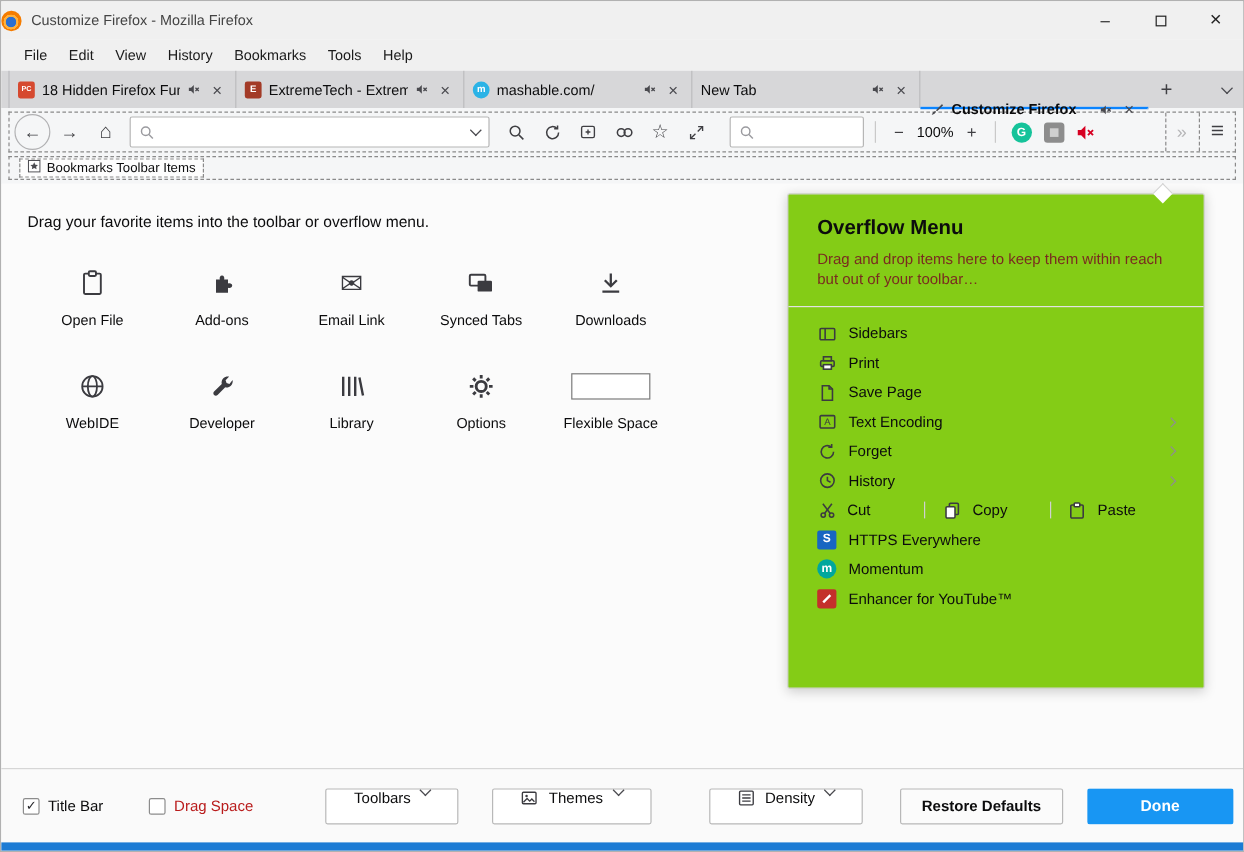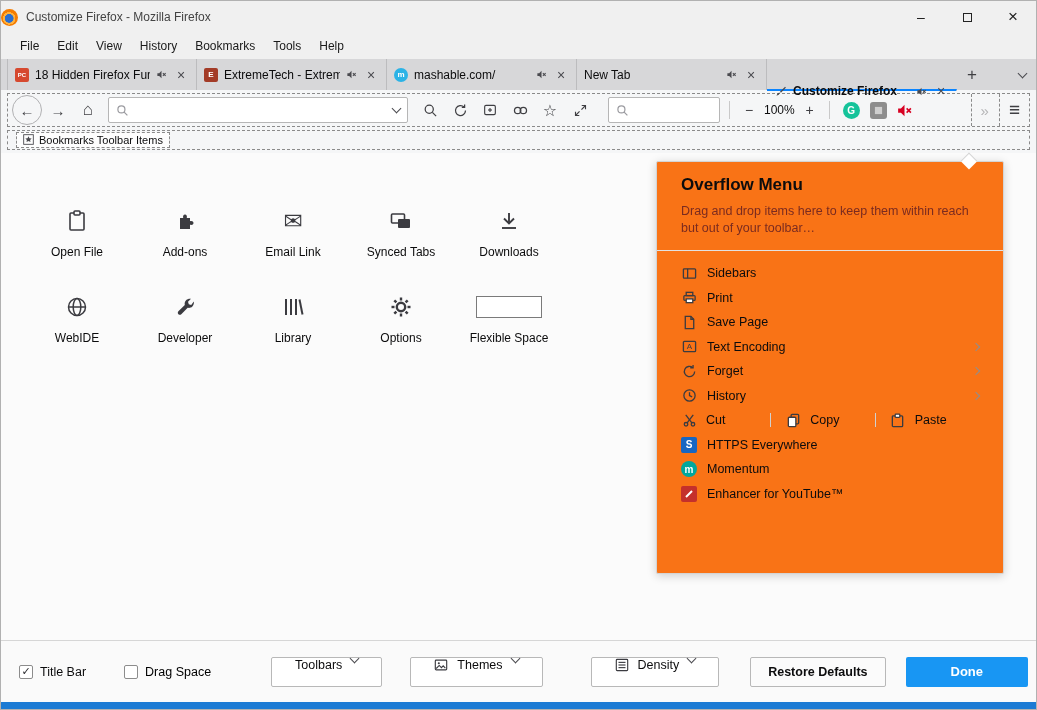--- a/index.html
+++ b/index.html
@@ -69,23 +69,23 @@
   
   .main { flex:1; position:relative; background:#fbfbfb; padding:24px 0 0 22px; }
   .instruction { font-size:13px; }
   .palette { margin-top:30px; display:grid; grid-template-columns:repeat(5,108px); row-gap:34px; }
   .p-item { display:flex; flex-direction:column; align-items:center; gap:10px; }
   .p-icon { height:28px; display:flex; align-items:center; justify-content:center; color:#3b3b40; font-size:23px; }
   .p-label { font-size:12px; }
   .flex-space-box { width:66px; height:22px; border:1px solid #7a7a7a; background:#fff; }
 
   
-  .panel { position:absolute; top:8px; right:32px; width:348px; height:413px; background:#f97316;
+  .panel { position:absolute; top:8px; right:32px; width:348px; height:413px; background:#84cc16;
            border:1px solid #d4d4d4; border-radius:2px; box-shadow:0 2px 10px rgba(0,0,0,.18);
-           padding:13px 24px 0; }
+           padding:18px 24px 0; }
   .panel-arrow { position:absolute; top:-7px; right:28px; width:12px; height:12px; background:#fff;
                  border-left:1px solid #d4d4d4; border-top:1px solid #d4d4d4; transform:rotate(45deg); }
   .panel-title { font-size:17px; font-weight:600; }
   .panel-desc { margin-top:8px; font-size:12.5px; line-height:1.35; color:#7a2b20; width:290px; }
   .panel-divider { margin:13px -24px 10px; border-top:1px solid #e2e2e2; }
   .p-row { height:24.5px; display:flex; align-items:center; gap:10px; font-size:12.5px; }
   .p-ic { width:16px; flex:none; display:flex; justify-content:center; }
   .chev-r { margin-left:auto; width:6px; height:6px; border-right:1.4px solid #8f8f8f; border-bottom:1.4px solid #8f8f8f;
             transform:rotate(-45deg); flex:none; }
   .clip-row { height:24.5px; display:flex; align-items:center; }
@@ -299,20 +299,21 @@
         <span><svg width="11" height="11" viewBox="0 0 16 16" fill="none" stroke="#4a4a4f" stroke-width="1.3">
               <rect x="1" y="1" width="14" height="14"></rect>
               <path d="M8 3.2l1.4 2.9 3.2.4-2.3 2.2.6 3.1L8 10.3l-2.9 1.5.6-3.1L3.4 6.5l3.2-.4z" fill="#4a4a4f" stroke="none"></path>
             </svg></span>
         <span>Bookmarks Toolbar Items</span>
       </div>
     </div>
   </div>
 
   <div class="main">
+    <div class="instruction">Drag your favorite items into the toolbar or overflow menu.</div>
 
     <div class="palette">
       <div class="p-item">
         <span class="p-icon">
             <svg width="24" height="24" viewBox="0 0 24 24" fill="none" stroke="#3b3b40" stroke-width="1.6">
               <rect x="5" y="4" width="14" height="17" rx="1"></rect>
               <rect x="9" y="2" width="6" height="4" rx="1" fill="#fbfbfb"></rect>
             </svg>
           </span>
         <span class="p-label">Open File</span>
@@ -517,21 +518,21 @@
         <span>Enhancer for YouTube™</span>
       </div>
     </div>
   </div>
 
   <div class="footer">
     <div class="cb" style="margin-left:18px;">
       <span class="cb-box">✓</span>
       <span>Title Bar</span>
     </div>
-    <div class="cb" style="margin-left:38px; color:#000000;">
+    <div class="cb" style="margin-left:38px; color:#b91c1c;">
       <span class="cb-box"></span>
       <span>Drag Space</span>
     </div>
     <div class="select" style="margin-left:60px;">
       <span>Toolbars</span>
       <span class="chev"></span>
     </div>
     <div class="select" style="margin-left:28px;">
       <span style="display:flex;">
           <svg width="14" height="14" viewBox="0 0 16 16" fill="none" stroke="#3b3b40" stroke-width="1.3">

